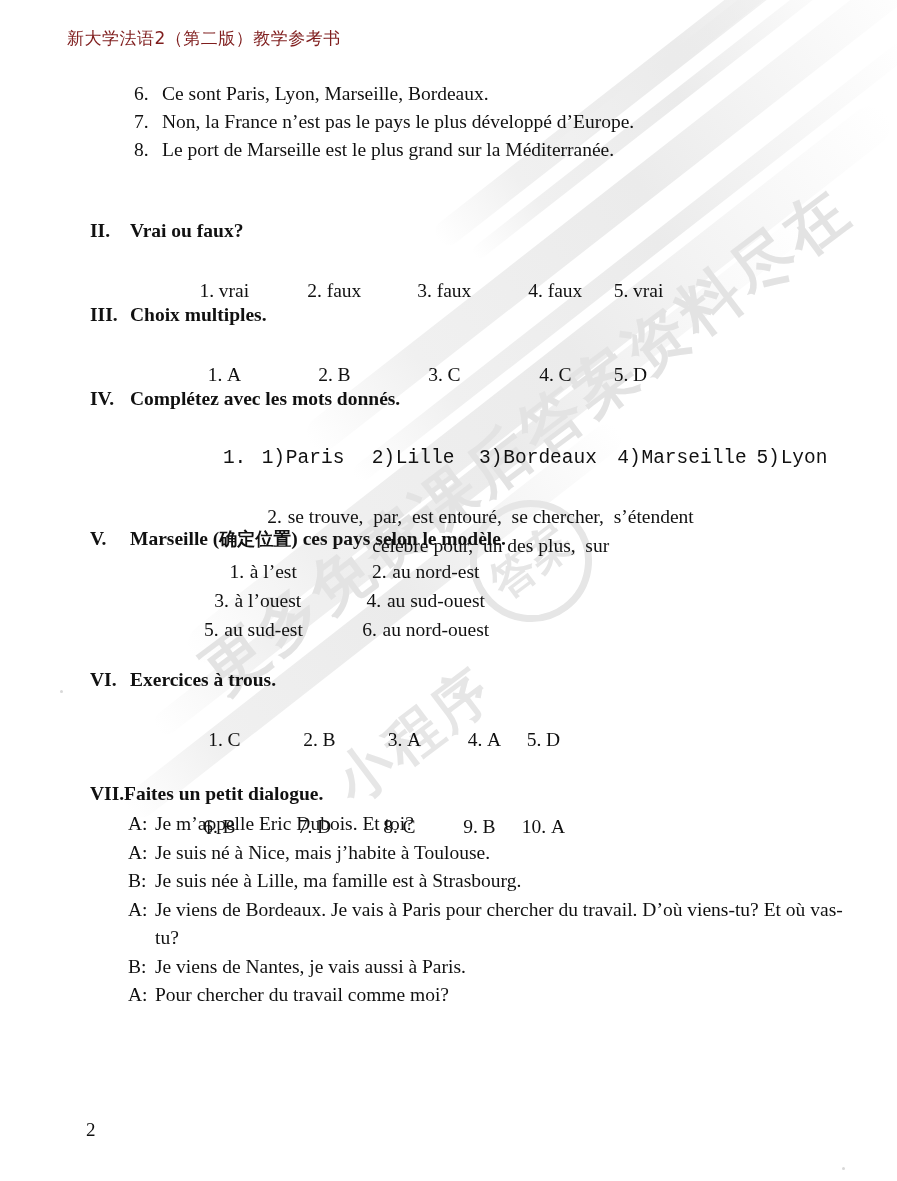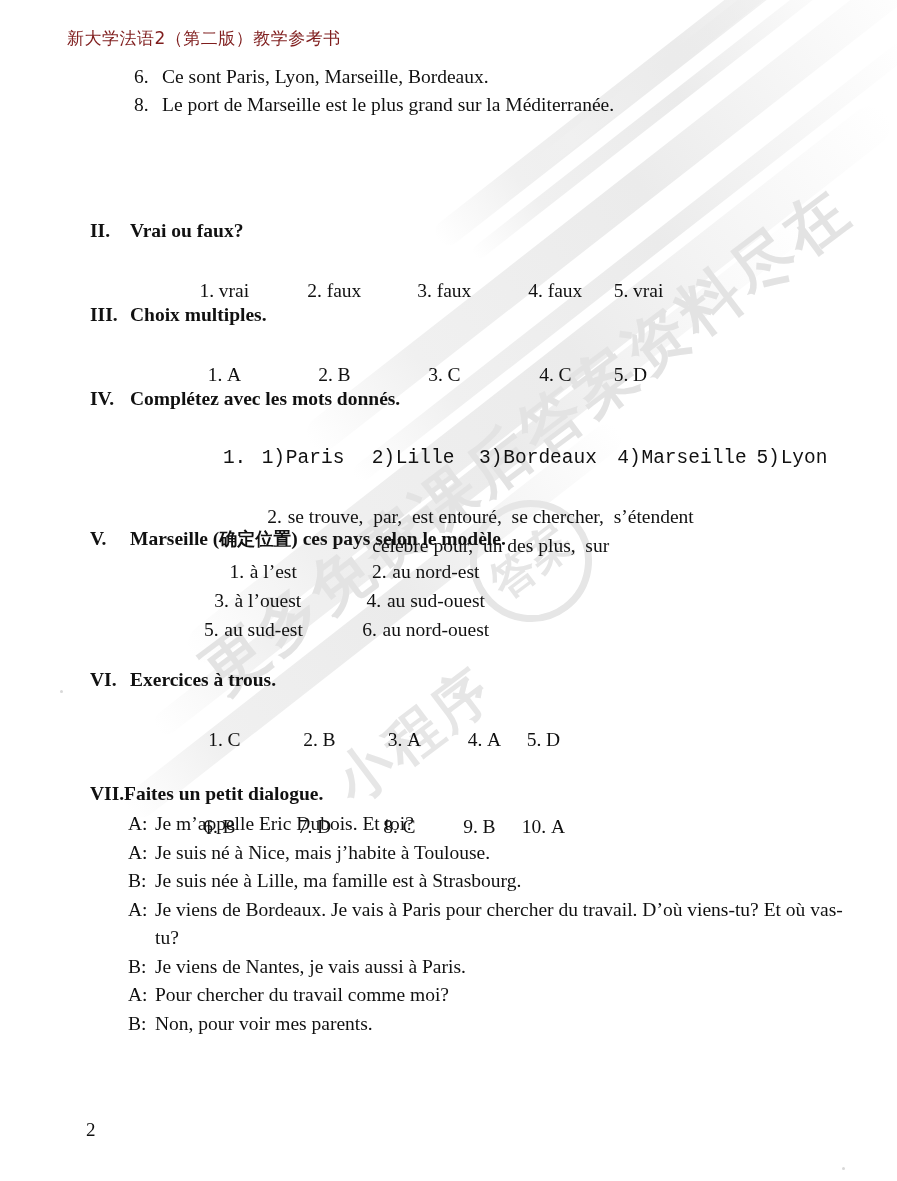--- a/index.html
+++ b/index.html
@@ -161,22 +161,23 @@
 
     <div class="wm-text wm-main">更多免费课后答案资料尽在</div>
     <div class="wm-text wm-sub">小程序</div>
     <div class="wm-seal">答案</div>
   </div>
 
   <div id="content">
 
     <div class="header-title">新大学法语2（第二版）教学参考书</div>
 
-    <div class="block" style="left:134px; top:63px;">
+    <div class="block" style="left:134px; top:80px;">
       <div class="ans-line"><span class="num-item" style="width:28px;">6.</span><span>Ce sont Paris, Lyon, Marseille, Bordeaux.</span></div>
+      <div class="ans-line"><span class="num-item" style="width:28px;">7.</span><span>Non, la France n’est pas le pays le plus développé d’Europe.</span></div>
       <div class="ans-line"><span class="num-item" style="width:28px;">8.</span><span>Le port de Marseille est le plus grand sur la Méditerranée.</span></div>
     </div>
 
     <div class="block" style="left:90px; top:192px;">
       <div class="sec-head"><span class="numeral">II.</span><span>Vrai ou faux?</span></div>
       <div class="row" style="margin-left:38px; margin-top:2px;">
         <span class="cell" style="width:110px;"><span class="num-item" style="width:24px;">1.</span><span>vrai</span></span><span class="cell" style="width:110px;"><span class="num-item" style="width:24px;">2.</span><span>faux</span></span><span class="cell" style="width:110px;"><span class="num-item" style="width:24px;">3.</span><span>faux</span></span><span class="cell" style="width:112px;"><span class="num-item" style="width:24px;">4.</span><span>faux</span></span><span class="cell"><span class="num-item" style="width:24px;">5.</span><span>vrai</span></span>
       </div>
     </div>
 
@@ -218,21 +219,20 @@
       <div style="margin-left:38px; margin-top:2px; width:738px;">
         <div class="dlg-row"><span class="dlg-spk">A:</span><span>Je m’appelle Eric Dubois. Et toi?</span></div>
         <div class="dlg-row"><span class="dlg-spk">A:</span><span>Je suis né à Nice, mais j’habite à Toulouse.</span></div>
         <div class="dlg-row"><span class="dlg-spk">B:</span><span>Je suis née à Lille, ma famille est à Strasbourg.</span></div>
         <div class="dlg-row" style="display:flex;">
             <span class="dlg-spk" style="flex:0 0 27px;">A:</span>
             <span style="flex:1;">Je viens de Bordeaux. Je vais à Paris pour chercher du travail. D’où viens-tu? Et où vas-tu?</span>
           </div>
         <div class="dlg-row"><span class="dlg-spk">B:</span><span>Je viens de Nantes, je vais aussi à Paris.</span></div>
         <div class="dlg-row"><span class="dlg-spk">A:</span><span>Pour chercher du travail comme moi?</span></div>
-        <div class="dlg-row"><span class="dlg-spk">B:</span><span>Non, pour voir mes parents.</span></div>
       </div>
     </div>
 
     <div class="page-number">2</div>
     <div class="corner-dot" style="left:60px; top:690px;"></div>
     <div class="corner-dot" style="left:842px; top:1167px;"></div>
   </div>
 </div>
 
 </body></html>

